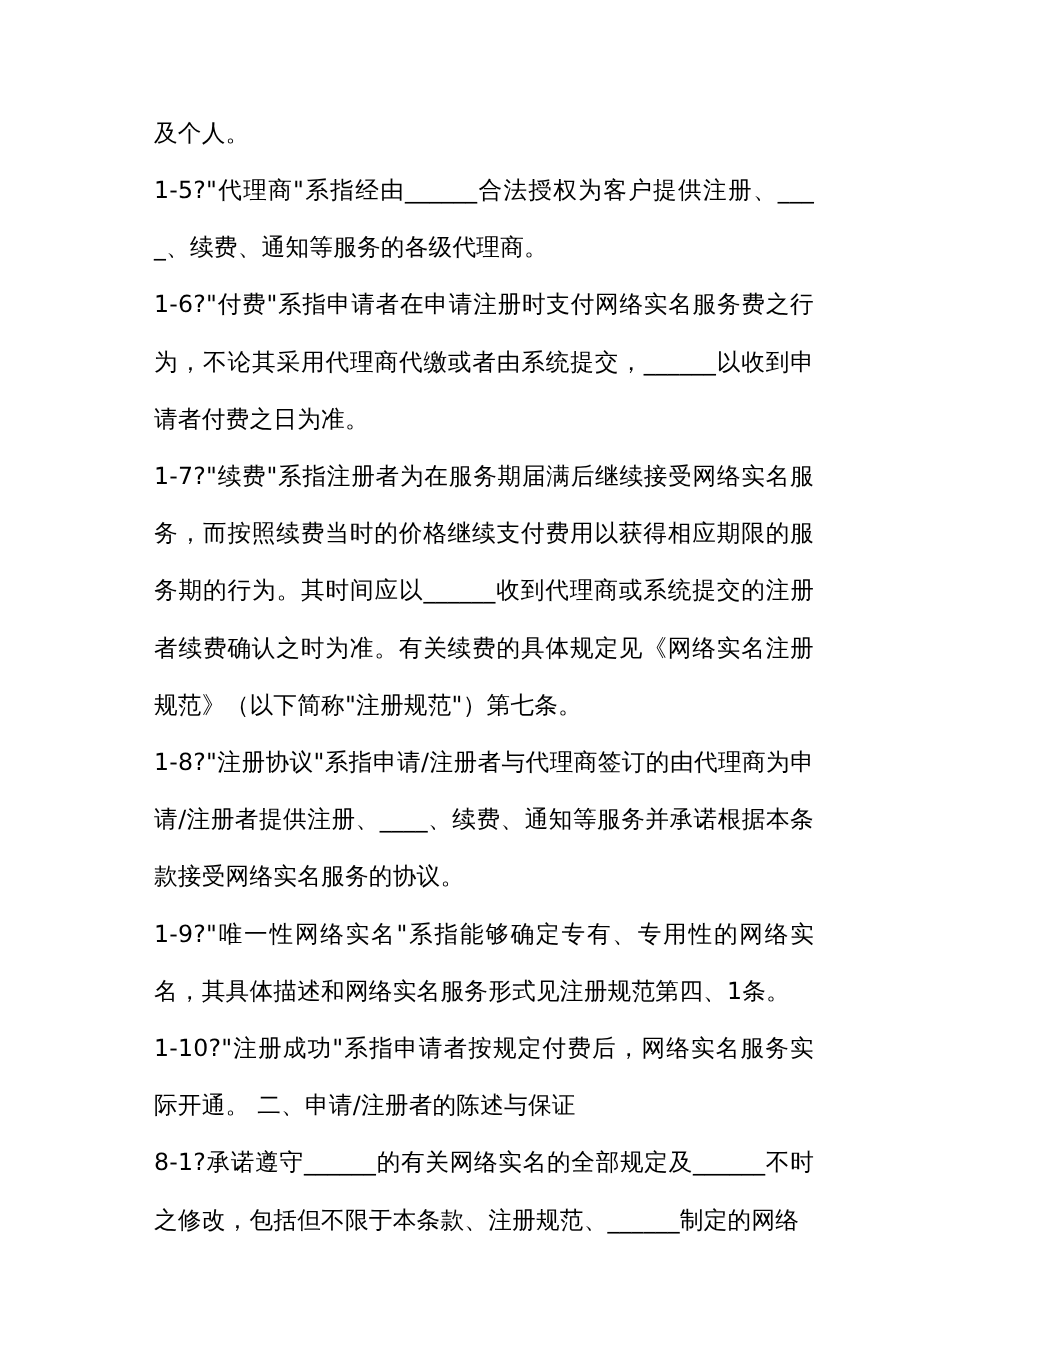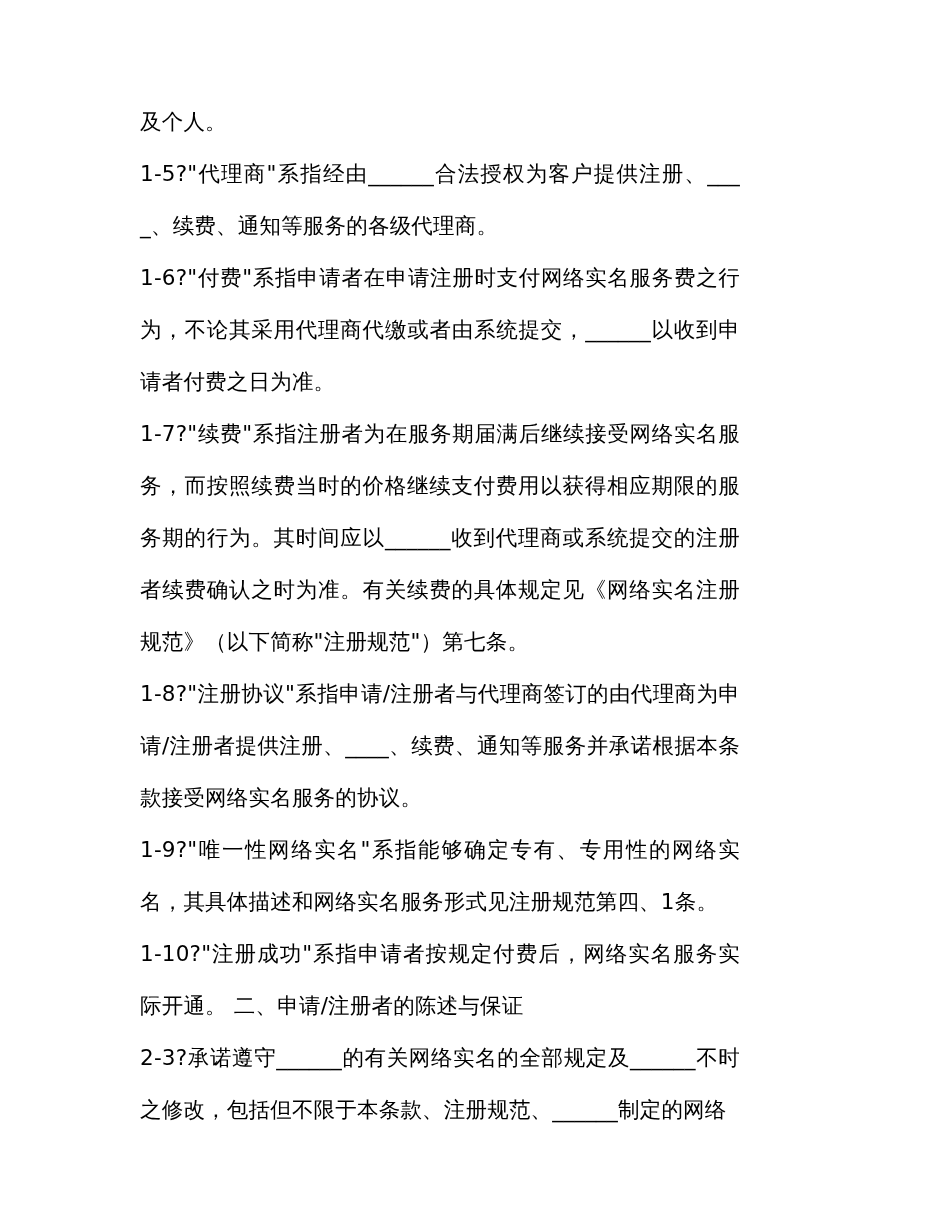--- a/index.html
+++ b/index.html
@@ -45,15 +45,15 @@
 
 <div class="page">
   <div class="doc-body">
     <p class="para">及个人。</p>
     <p class="para">1-5?"代理商"系指经由______合法授权为客户提供注册、____、续费、通知等服务的各级代理商。</p>
     <p class="para">1-6?"付费"系指申请者在申请注册时支付网络实名服务费之行为，不论其采用代理商代缴或者由系统提交，______以收到申请者付费之日为准。</p>
     <p class="para">1-7?"续费"系指注册者为在服务期届满后继续接受网络实名服务，而按照续费当时的价格继续支付费用以获得相应期限的服务期的行为。其时间应以______收到代理商或系统提交的注册者续费确认之时为准。有关续费的具体规定见《网络实名注册规范》（以下简称"注册规范"）第七条。</p>
     <p class="para">1-8?"注册协议"系指申请/注册者与代理商签订的由代理商为申请/注册者提供注册、____、续费、通知等服务并承诺根据本条款接受网络实名服务的协议。</p>
     <p class="para">1-9?"唯一性网络实名"系指能够确定专有、专用性的网络实名，其具体描述和网络实名服务形式见注册规范第四、1条。</p>
     <p class="para">1-10?"注册成功"系指申请者按规定付费后，网络实名服务实际开通。 二、申请/注册者的陈述与保证</p>
-    <p class="para">2-3?承诺遵守______的有关网络实名的全部规定及______不时之修改，包括但不限于本条款、注册规范、______制定的网络</p>
+    <p class="para">8-1?承诺遵守______的有关网络实名的全部规定及______不时之修改，包括但不限于本条款、注册规范、______制定的网络</p>
   </div>
 </div>
 
 </body></html>

